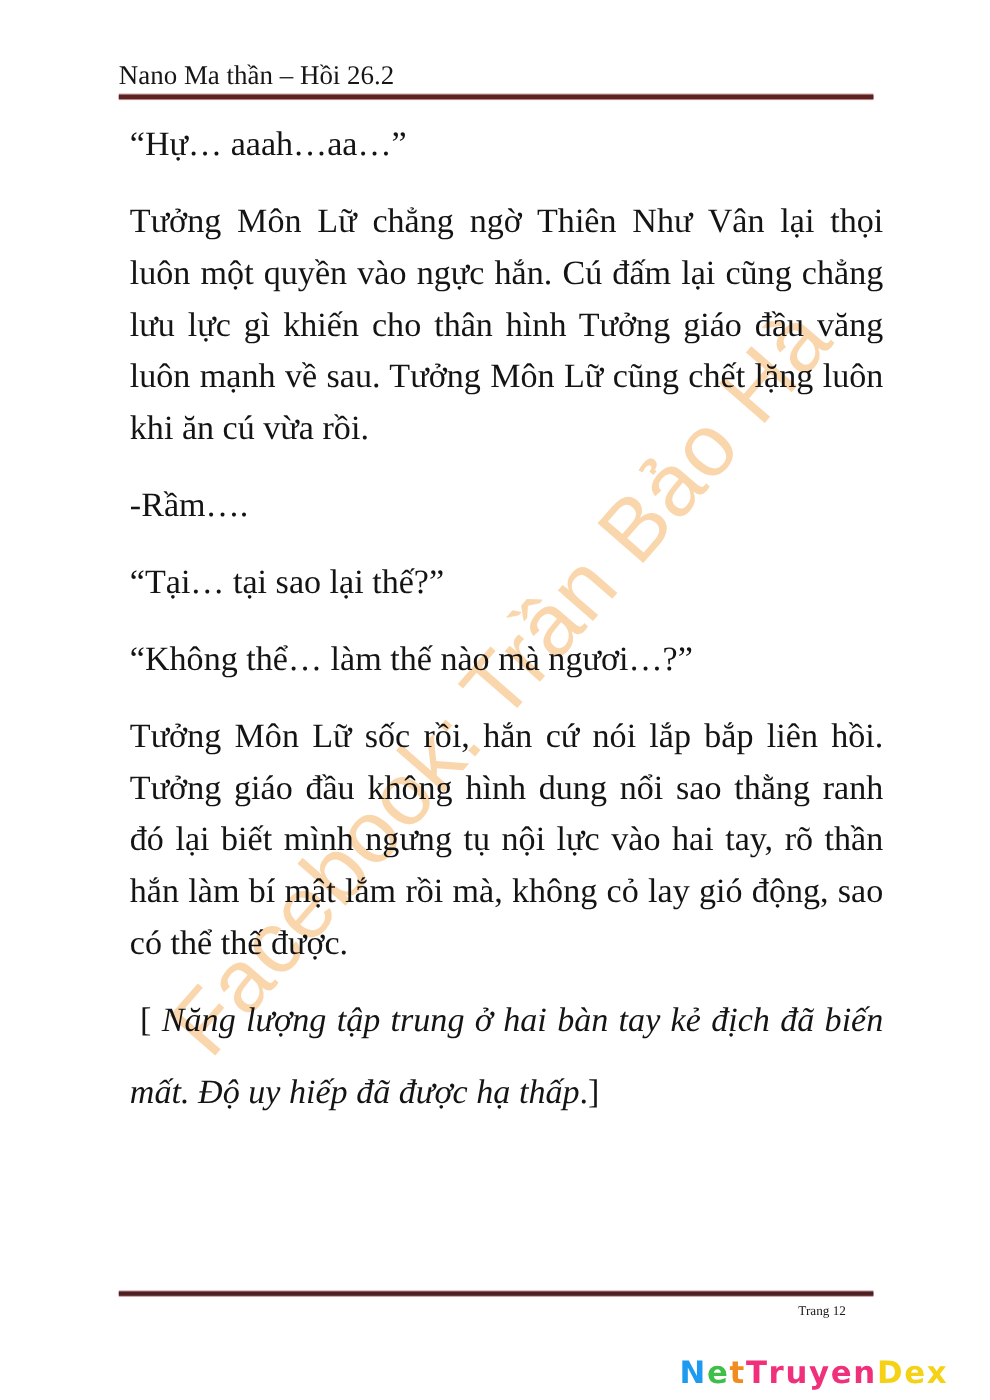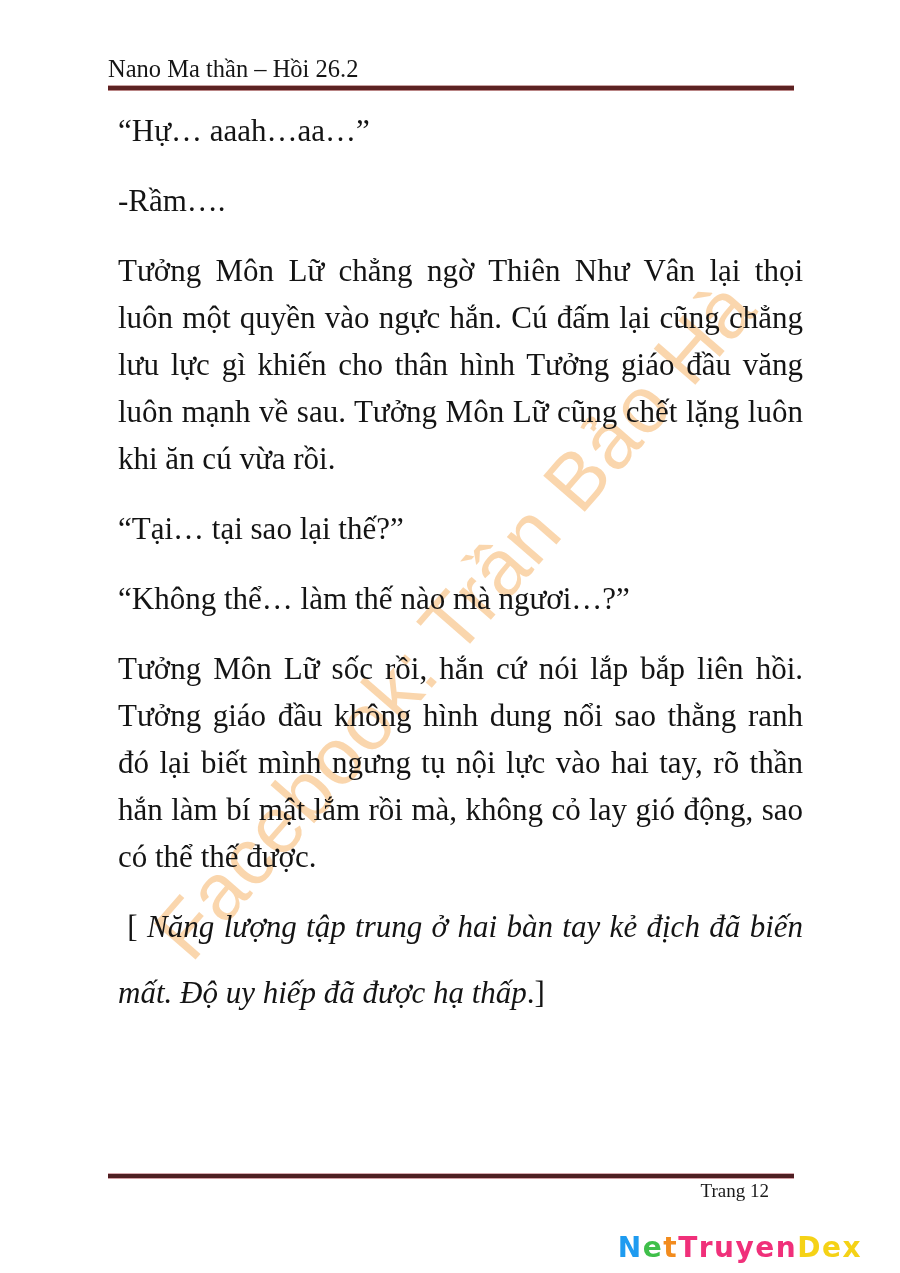--- a/index.html
+++ b/index.html
@@ -86,21 +86,21 @@
       width: 686px;
       top: 1174px;
       height: 4px;
       background: #4e1f22;
       box-shadow: 0 1px 0 #d29da3, 0 -1px 0 #d8aab0;
     }
     .footer-page {
       position: absolute;
       right: 107px;
       top: 1180px;
-      font-size: 19px;
+      font-size: 12px;
       line-height: 22px;
       color: #1a1a1a;
     }
     
     .logo {
       position: absolute;
       right: 14px;
       top: 1232px;
       font-family: "DejaVu Sans", "Liberation Sans", sans-serif;
       font-weight: bold;
@@ -118,22 +118,22 @@
 
   <div class="header">
     <span>Nano Ma thần – Hồi 26.2</span>
   </div>
   <div class="header-rule"></div>
 
   <div class="watermark">Facebook: Trần Bảo Hà</div>
 
   <div class="content">
     <p>“Hự… aaah…aa…”</p>
+    <p>Tưởng Môn Lữ chẳng ngờ Thiên Như Vân lại thọi luôn một quyền vào ngực hắn. Cú đấm lại cũng chẳng lưu lực gì khiến cho thân hình Tưởng giáo đầu văng luôn mạnh về sau. Tưởng Môn Lữ cũng chết lặng luôn khi ăn cú vừa rồi.</p>
     <p>-Rầm….</p>
-    <p>Tưởng Môn Lữ chẳng ngờ Thiên Như Vân lại thọi luôn một quyền vào ngực hắn. Cú đấm lại cũng chẳng lưu lực gì khiến cho thân hình Tưởng giáo đầu văng luôn mạnh về sau. Tưởng Môn Lữ cũng chết lặng luôn khi ăn cú vừa rồi.</p>
     <p>“Tại… tại sao lại thế?”</p>
     <p>“Không thể… làm thế nào mà ngươi…?”</p>
     <p>Tưởng Môn Lữ sốc rồi, hắn cứ nói lắp bắp liên hồi. Tưởng giáo đầu không hình dung nổi sao thằng ranh đó lại biết mình ngưng tụ nội lực vào hai tay, rõ thần hắn làm bí mật lắm rồi mà, không cỏ lay gió động, sao có thể thế được.</p>
     <p class="bracket"><span style="white-space:pre"> [ </span><span class="sys">Năng lượng tập trung ở hai bàn tay kẻ địch đã biến mất. Độ uy hiếp đã được hạ thấp</span><span>.]</span></p>
   </div>
 
   <div class="footer-rule"></div>
   <div class="footer-page">Trang 12</div>
 
   <div class="logo" id="logo">

